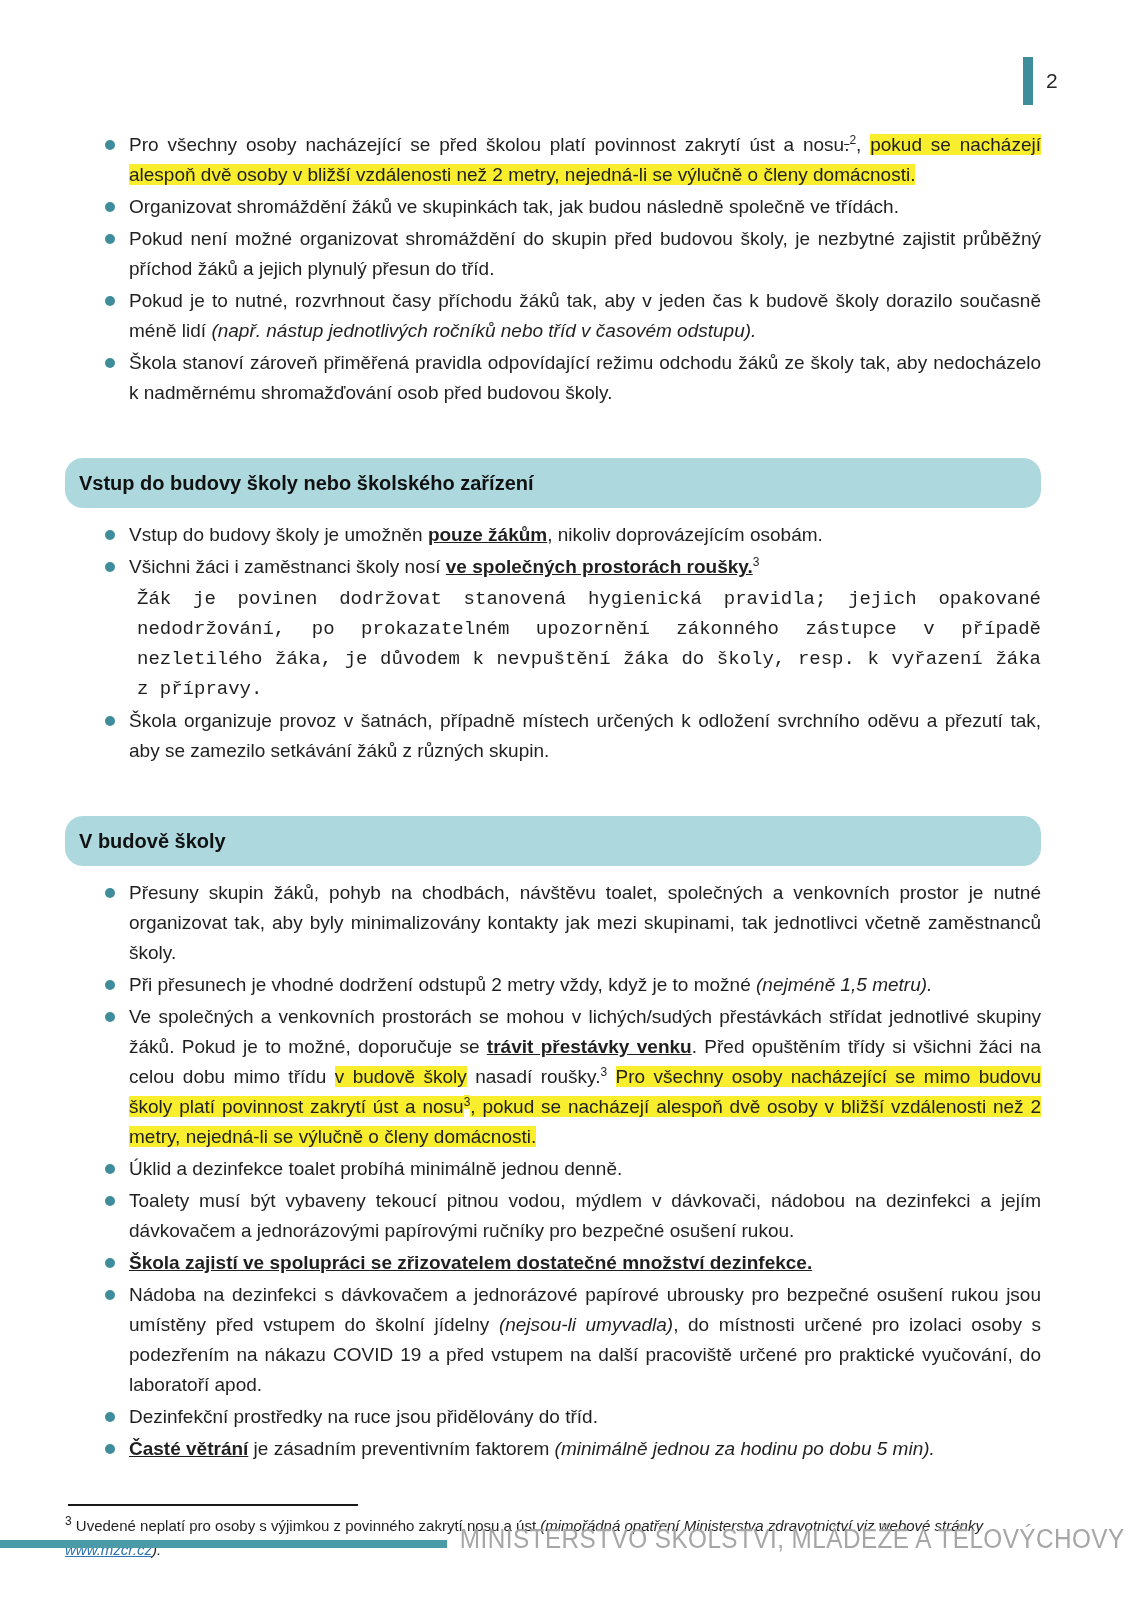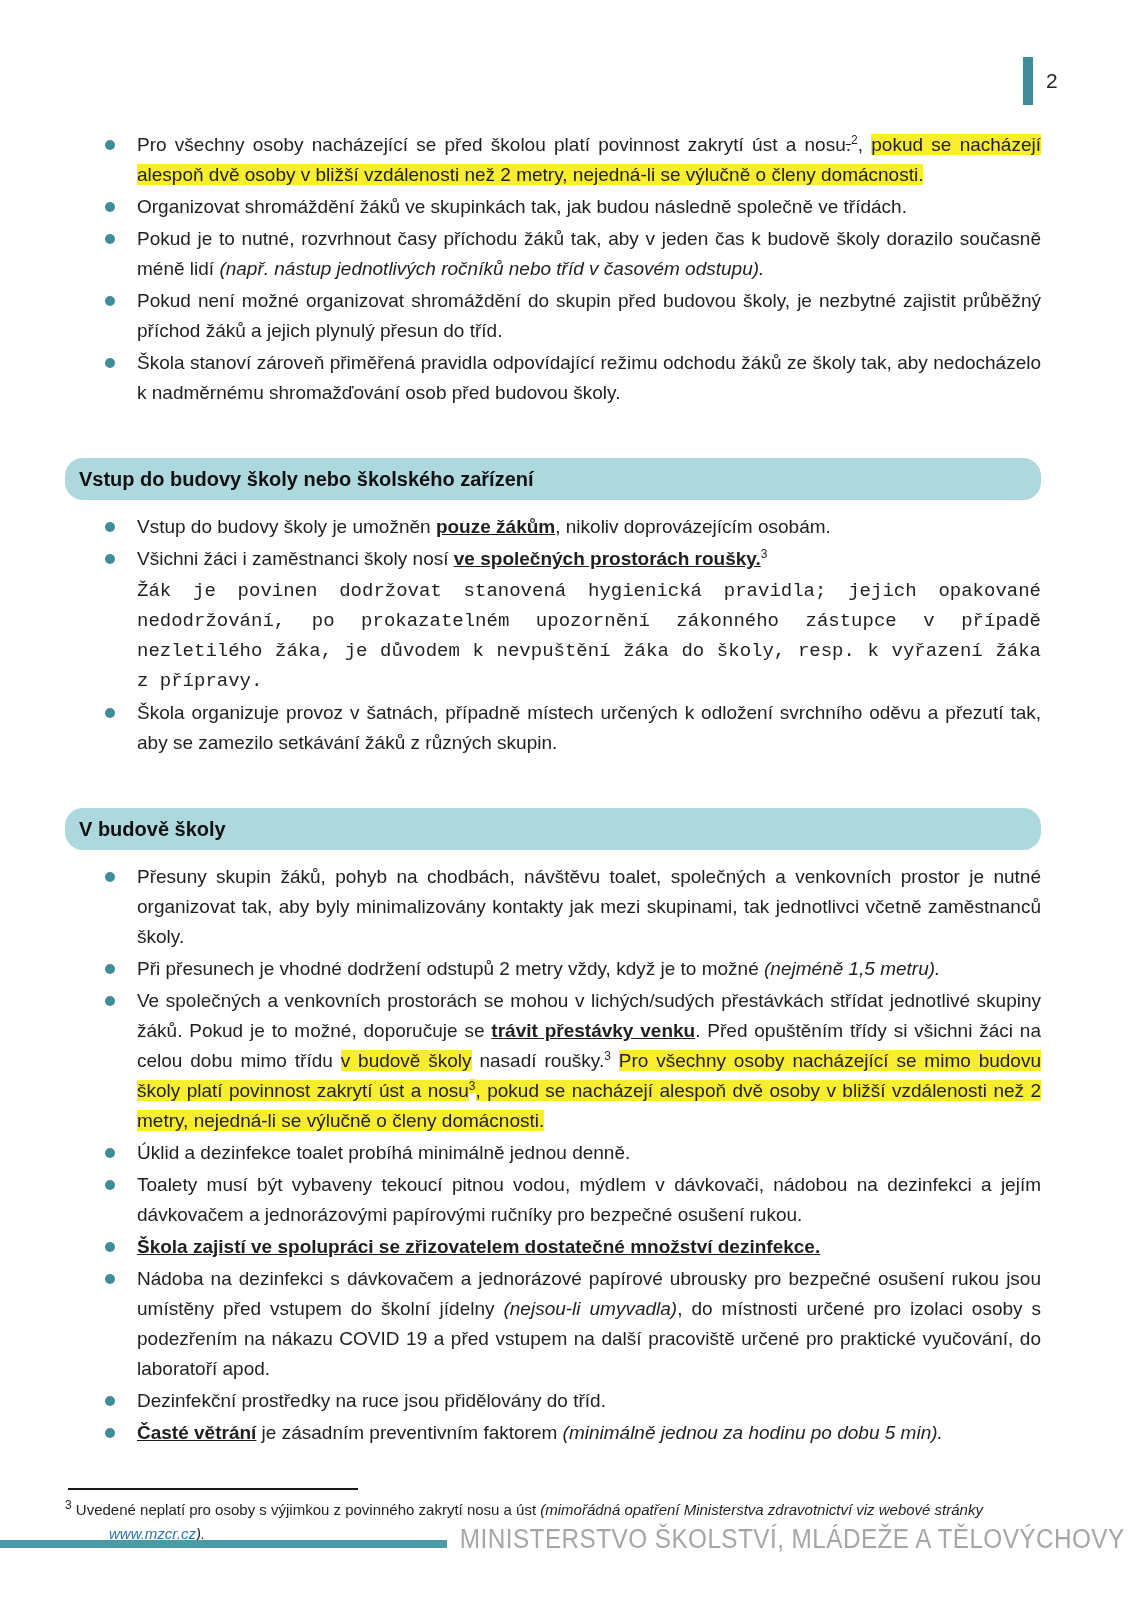--- a/index.html
+++ b/index.html
@@ -7,37 +7,37 @@
     position:relative;width:1131px;height:1600px;background:#ffffff;overflow:hidden;
     font-family:"Liberation Sans","DejaVu Sans",sans-serif;color:#1f1f1f;
   }
   
   .pageno{position:absolute;top:57px;left:1023px;display:flex;align-items:center;gap:13px;}
   .pagebar{width:10px;height:48px;background:var(--accent);}
   .pagenum{font-size:21px;color:#262626;}
   
   .content{position:absolute;left:65px;top:128px;width:976px;}
   .section-header{
-    margin:50px 0 12px 0;background:var(--band);height:42px;
+    margin:50px 0 12px 0;background:var(--band);height:50px;
     display:flex;align-items:center;padding-left:14px;box-sizing:border-box;
     font-weight:700;font-size:20px;color:#111;border-radius:18px;
   }
   .row{display:flex;margin:2px 0;}
   .dot{width:10px;height:10px;border-radius:50%;background:var(--accent);margin:10px 0 0 40px;flex:none;}
-  .par{flex:1;margin-left:22px;font-size:19px;line-height:30px;text-align:justify;}
+  .par{flex:1;margin-left:14px;font-size:19px;line-height:30px;text-align:justify;}
   .cont{margin:2px 0 2px 72px;font-size:19px;line-height:30px;text-align:justify;font-family:Liberation Mono, monospace;}
   .b{font-weight:700;text-decoration:underline;}
   .i{font-style:italic;text-align:right;}
   .strike{text-decoration:line-through;}
   .sup{vertical-align:super;font-size:12px;line-height:0;}
   .hl{background:var(--hl);}
   
   .footnote-sep{margin:40px 0 8px 3px;width:290px;border-top:2px solid #1a1a1a;}
   .footnote{font-size:15px;line-height:24px;}
-  .footnote a{color:var(--link);text-decoration:underline;font-style:italic;margin-left:44px;}
+  .footnote a{color:var(--link);text-decoration:underline;font-style:italic;}
   
   .footer-bar{position:absolute;left:0;top:1540px;width:447px;height:8px;background:var(--fbar);}
   .ministry{
     position:absolute;right:6px;top:1524px;font-size:27px;color:var(--ftext);
     transform:scaleX(0.9);transform-origin:100% 50%;white-space:nowrap;letter-spacing:0.5px;
   }
 </style>
 </head>
 <body>
 
@@ -52,25 +52,25 @@
       <div class="row">
         <span class="dot"></span>
         <div class="par"><span>Pro všechny osoby nacházející se před školou platí povinnost zakrytí úst a nosu</span><span class="strike">.</span><span class="sup">2</span><span>, </span><span class="hl">pokud se nacházejí alespoň dvě osoby v bližší vzdálenosti než 2 metry, nejedná-li se výlučně o členy domácnosti.</span></div>
       </div>
       <div class="row">
         <span class="dot"></span>
         <div class="par"><span>Organizovat shromáždění žáků ve skupinkách tak, jak budou následně společně ve třídách.</span></div>
       </div>
       <div class="row">
         <span class="dot"></span>
-        <div class="par"><span>Pokud je to nutné, rozvrhnout časy příchodu žáků tak, aby v jeden čas k budově školy dorazilo současně méně lidí </span><span class="i">(např. nástup jednotlivých ročníků nebo tříd v časovém odstupu).</span></div>
+        <div class="par"><span>Pokud není možné organizovat shromáždění do skupin před budovou školy, je nezbytné zajistit průběžný příchod žáků a jejich plynulý přesun do tříd.</span></div>
       </div>
       <div class="row">
         <span class="dot"></span>
-        <div class="par"><span>Pokud není možné organizovat shromáždění do skupin před budovou školy, je nezbytné zajistit průběžný příchod žáků a jejich plynulý přesun do tříd.</span></div>
+        <div class="par"><span>Pokud je to nutné, rozvrhnout časy příchodu žáků tak, aby v jeden čas k budově školy dorazilo současně méně lidí </span><span class="i">(např. nástup jednotlivých ročníků nebo tříd v časovém odstupu).</span></div>
       </div>
       <div class="row">
         <span class="dot"></span>
         <div class="par"><span>Škola stanoví zároveň přiměřená pravidla odpovídající režimu odchodu žáků ze školy tak, aby nedocházelo k nadměrnému shromažďování osob před budovou školy.</span></div>
       </div>
       <div class="section-header">
         <span>Vstup do budovy školy nebo školského zařízení</span>
       </div>
       <div class="row">
         <span class="dot"></span>

